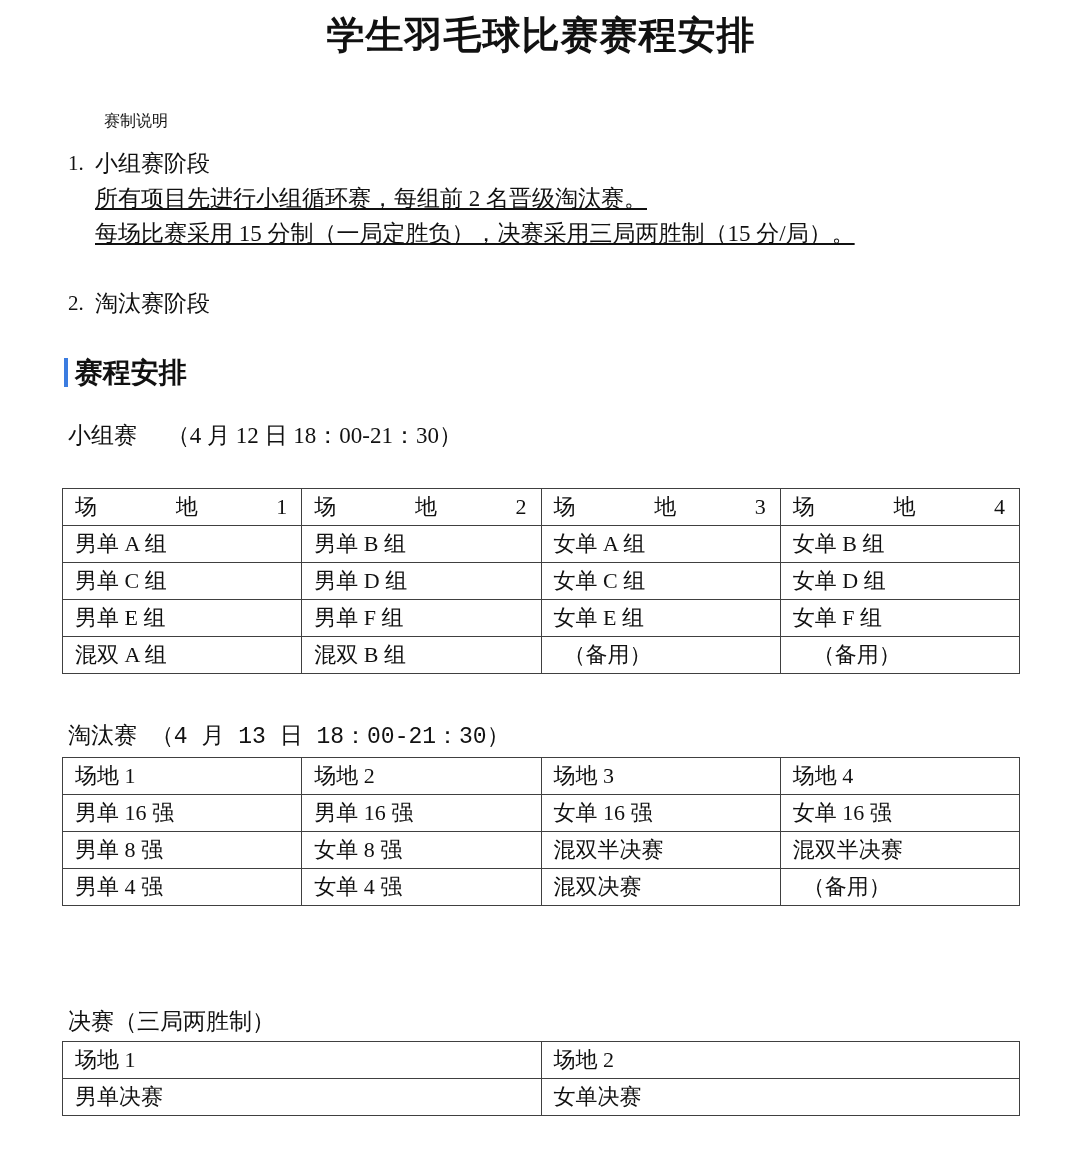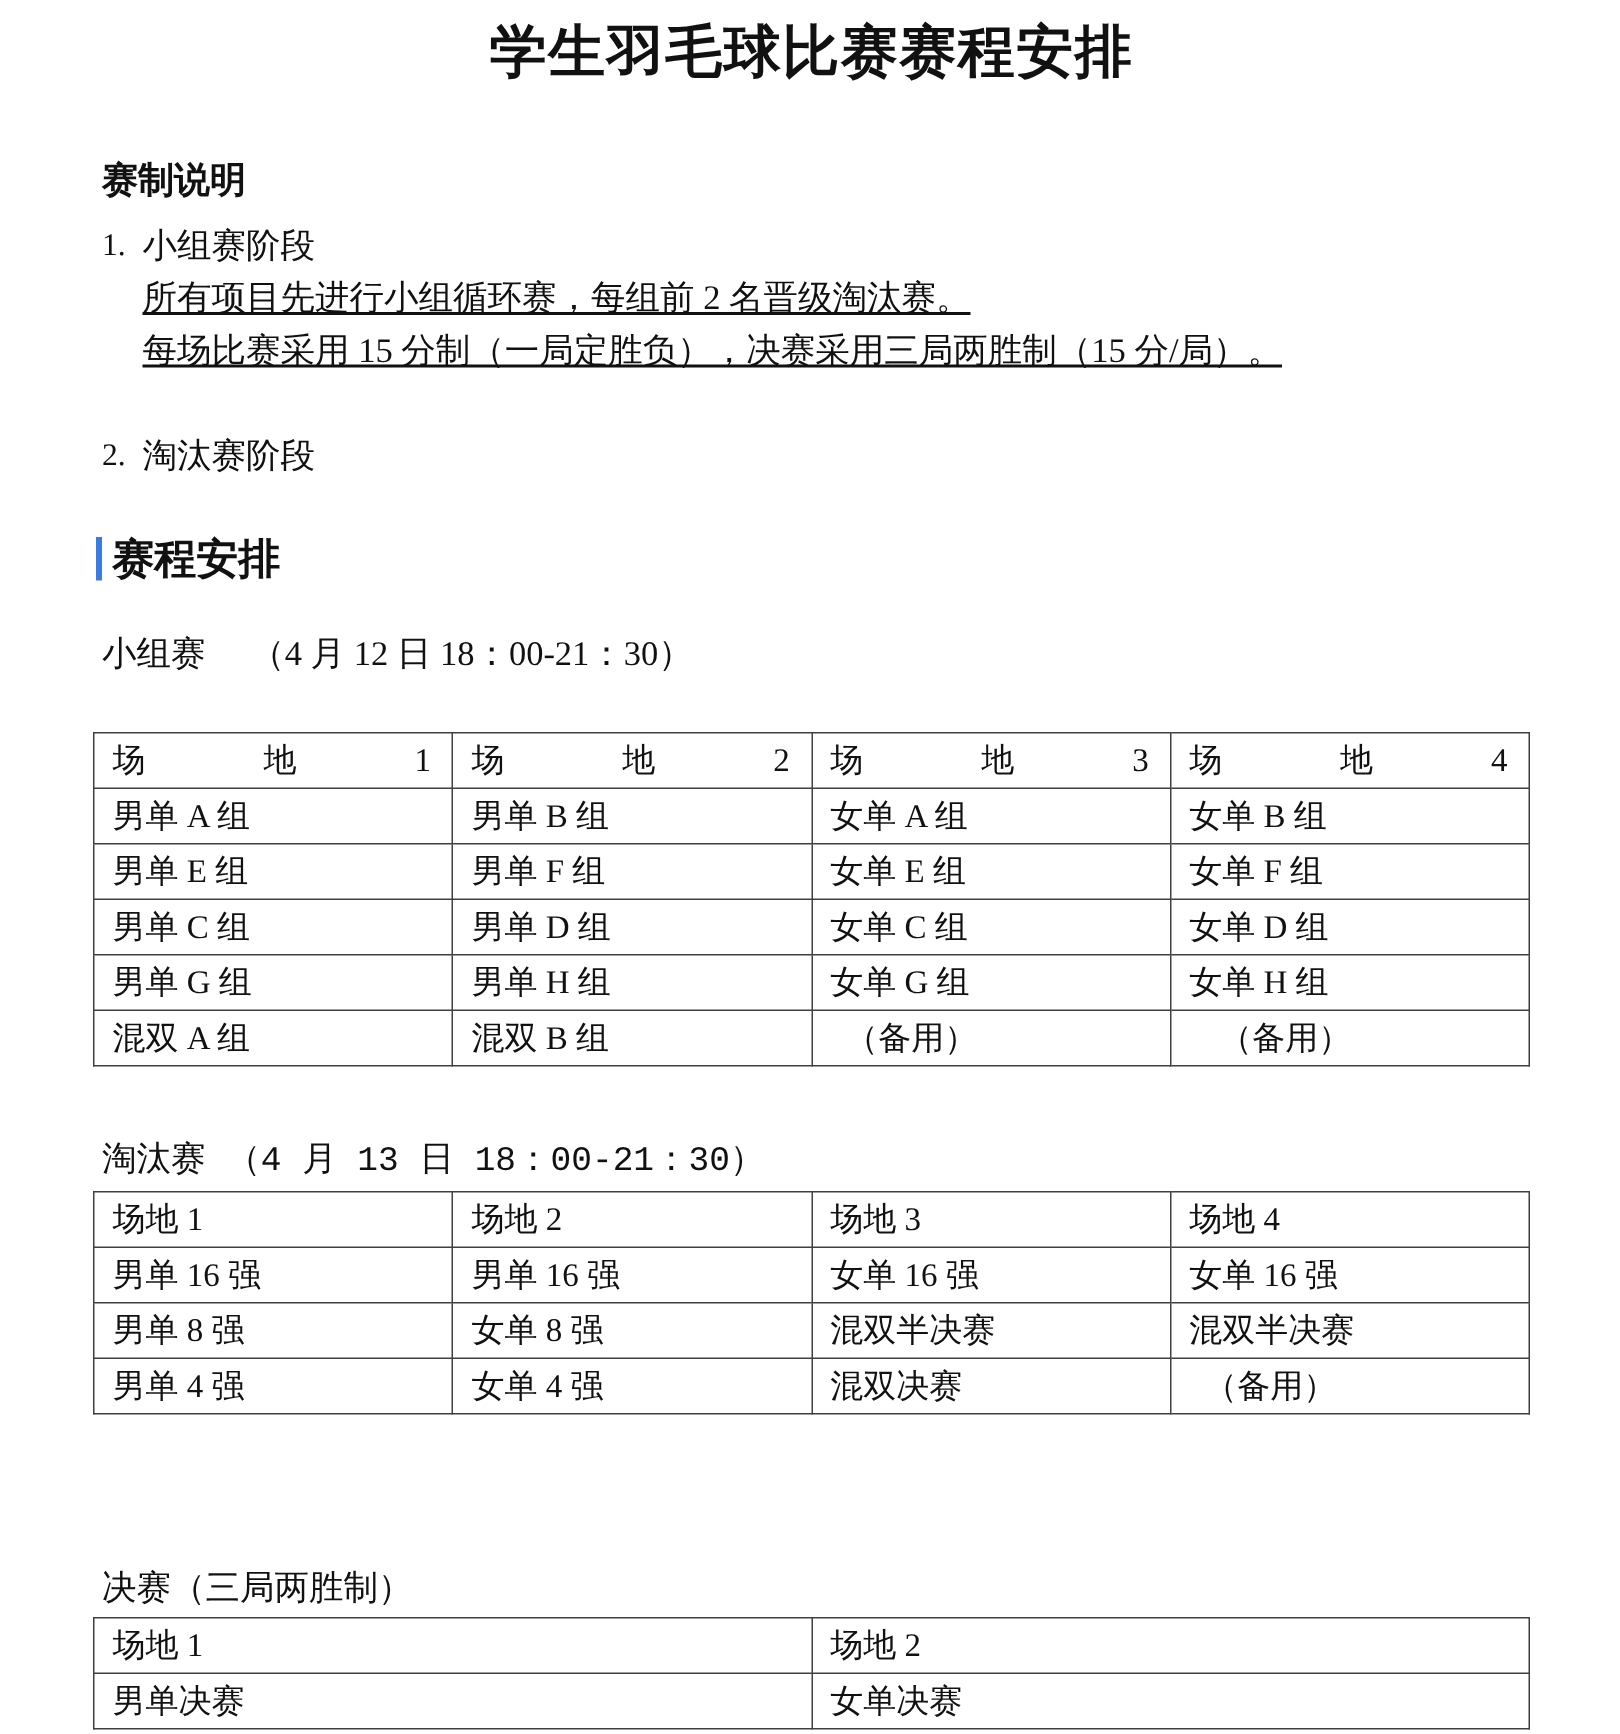--- a/index.html
+++ b/index.html
@@ -23,23 +23,24 @@
     font-weight: 700;
     font-size: 38px;
     line-height: 54px;
     text-align: center;
     letter-spacing: 1px;
   }
   .sec-heading {
     margin-top: 42px;
     padding-left: 6px;
     font-family: "Liberation Sans", "DejaVu Sans", sans-serif;
-    font-weight: 700;
-    font-size: 24px;
+    font-weight: 400;
+    font-size: 16px;
     line-height: 34px;
+    margin-left: 36px;
   }
   .oli {
     display: flex;
     margin-top: 8px;
     padding-left: 6px;
     font-size: 23px;
     line-height: 35px;
   }
   .oli .num {
     width: 27px;
@@ -174,36 +175,30 @@
         </div>
       </th>
     </tr>
     <tr>
       <td>男单 A 组</td>
       <td>男单 B 组</td>
       <td>女单 A 组</td>
       <td>女单 B 组</td>
     </tr>
     <tr>
+      <td>男单 C 组</td>
+      <td>男单 D 组</td>
+      <td>女单 C 组</td>
+      <td>女单 D 组</td>
+    </tr>
+    <tr>
       <td>男单 E 组</td>
       <td>男单 F 组</td>
       <td>女单 E 组</td>
       <td>女单 F 组</td>
-    </tr>
-    <tr>
-      <td>男单 C 组</td>
-      <td>男单 D 组</td>
-      <td>女单 C 组</td>
-      <td>女单 D 组</td>
-    </tr>
-    <tr>
-      <td>男单 G 组</td>
-      <td>男单 H 组</td>
-      <td>女单 G 组</td>
-      <td>女单 H 组</td>
     </tr>
     <tr>
       <td>混双 A 组</td>
       <td>混双 B 组</td>
       <td class="pad-a">（备用）</td>
       <td class="pad-b">（备用）</td>
     </tr>
   </tbody>
     </table>
 

